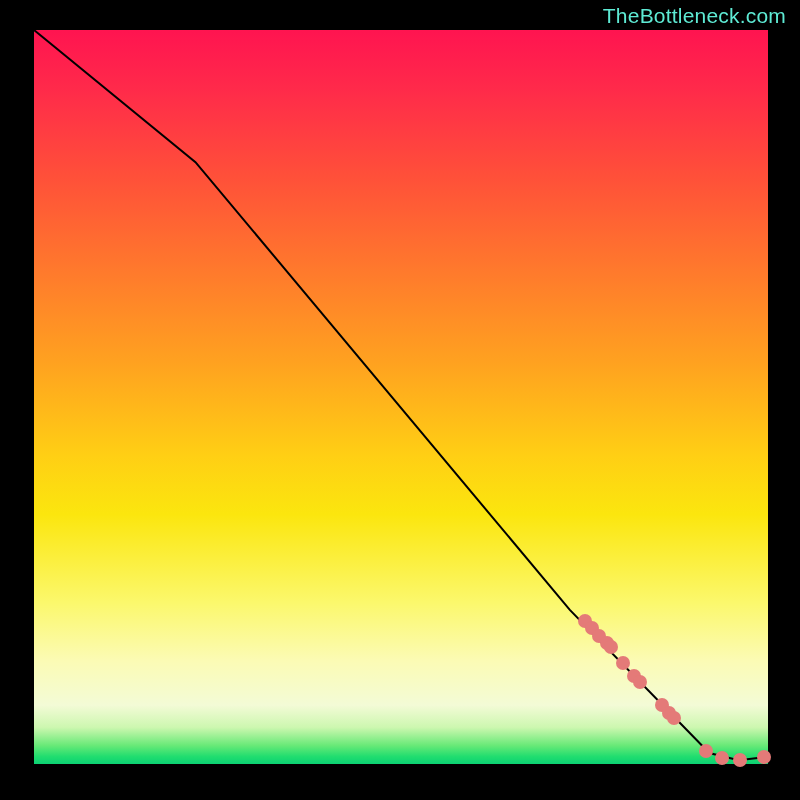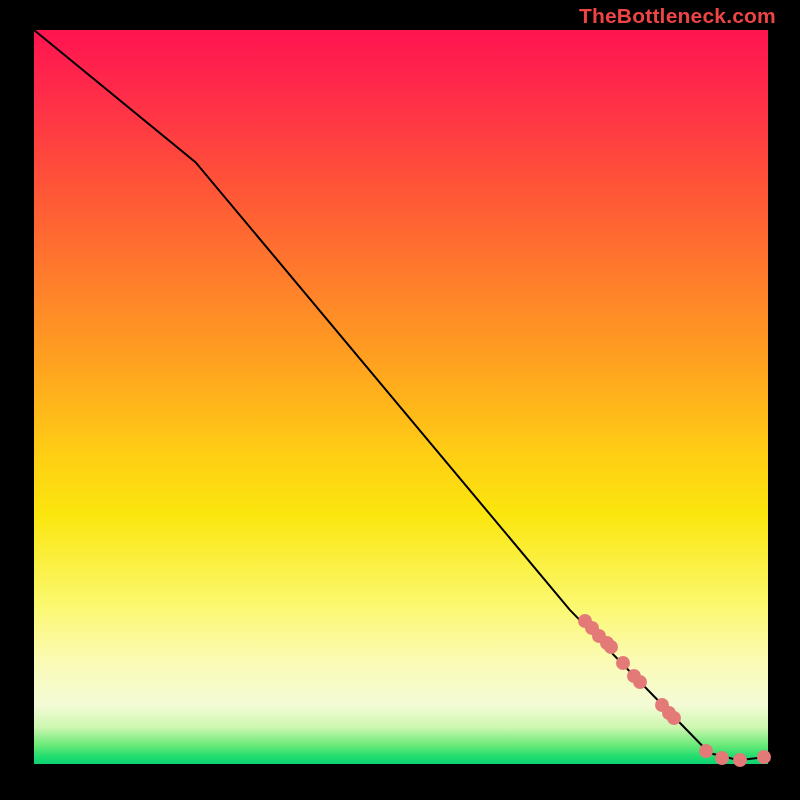--- a/index.html
+++ b/index.html
@@ -7,24 +7,24 @@
     width: 800px;
     height: 800px;
     background: #000;
     position: relative;
     font-family: Arial, Helvetica, sans-serif;
     overflow: hidden;
   }
   .watermark {
     position: absolute;
     top: 4px;
-    right: 24px;
-    color: #ef4444;
+    right: 14px;
+    color: #5eead4;
     font-size: 21px;
-    font-weight: 700;
+    font-weight: 400;
     letter-spacing: 0.2px;
     z-index: 10;
   }
   .plot {
     position: absolute;
     left: 34px;
     top: 30px;
     width: 734px;
     height: 734px;
     

